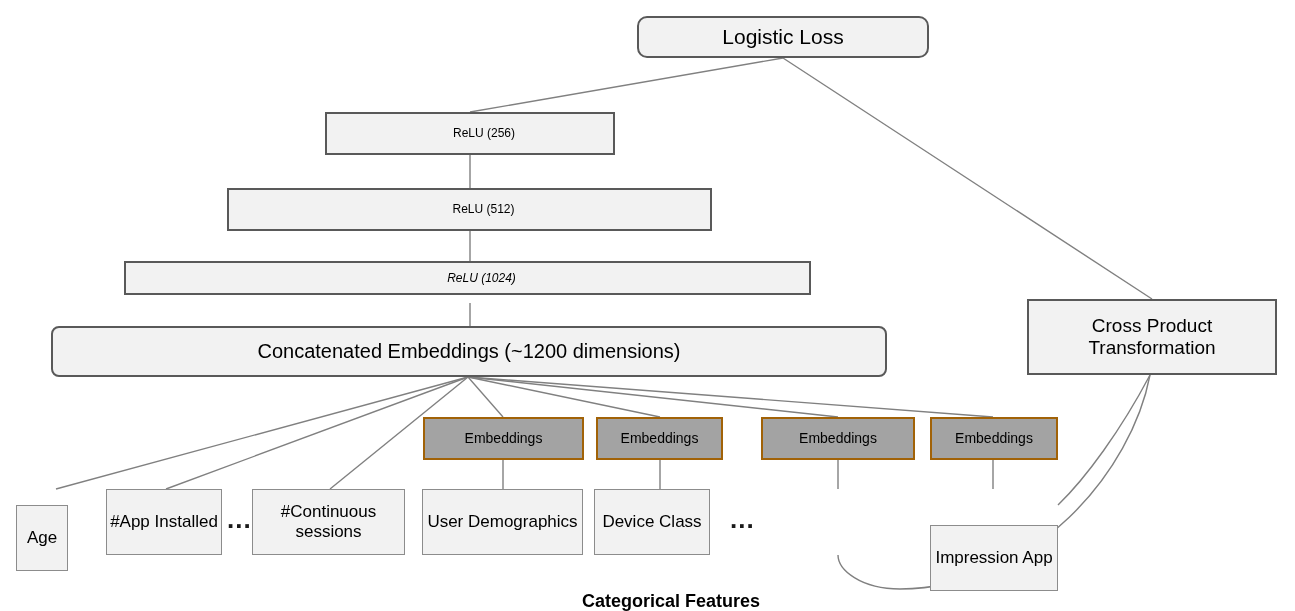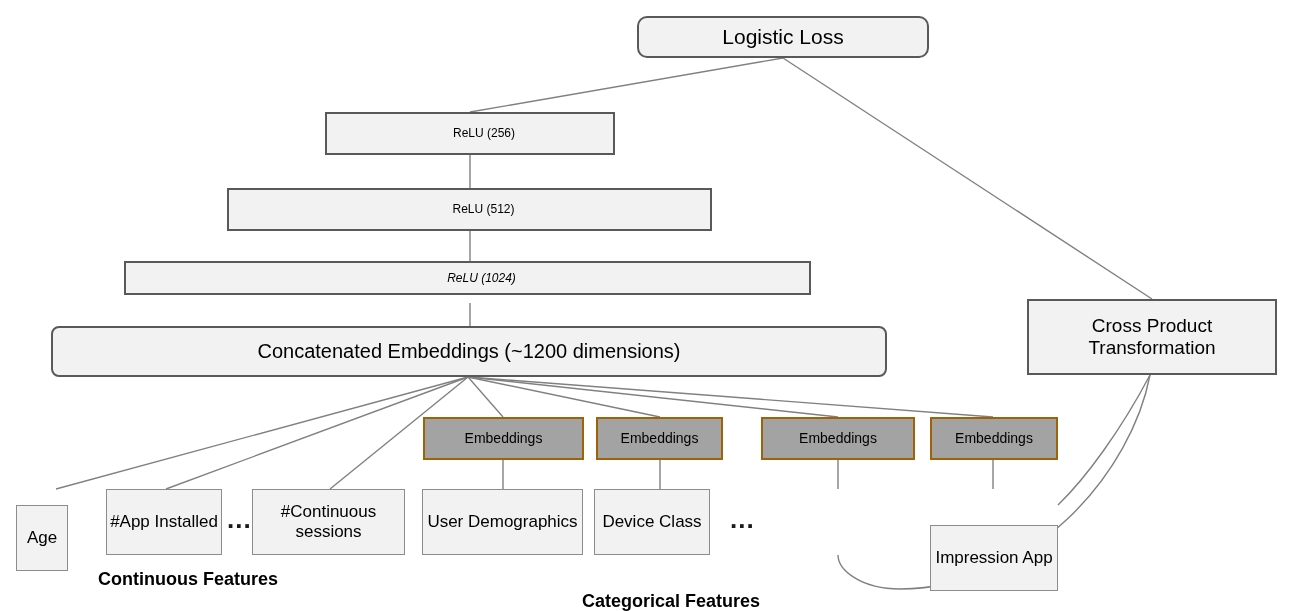--- a/index.html
+++ b/index.html
@@ -164,16 +164,15 @@
   <div class="node node-light t-feature" style="left:594px; top:489px; width:116px; height:66px;">
     <span>Device Class</span>
   </div>
   <div class="node node-light t-feature" style="left:930px; top:489px; width:128px; height:66px;margin-top:36px;">
     <span>Impression App</span>
   </div>
 
   <div class="ellipsis" style="left:227px; top:506px;">...</div>
   <div class="ellipsis" style="left:730px; top:506px;">...</div>
 
-  <div class="group-label" style="left:98px; top:569px;">Continuous Features</div>
   <div class="group-label" style="left:582px; top:591px;">Categorical Features</div>
 
 </div>
 
 </body></html>

